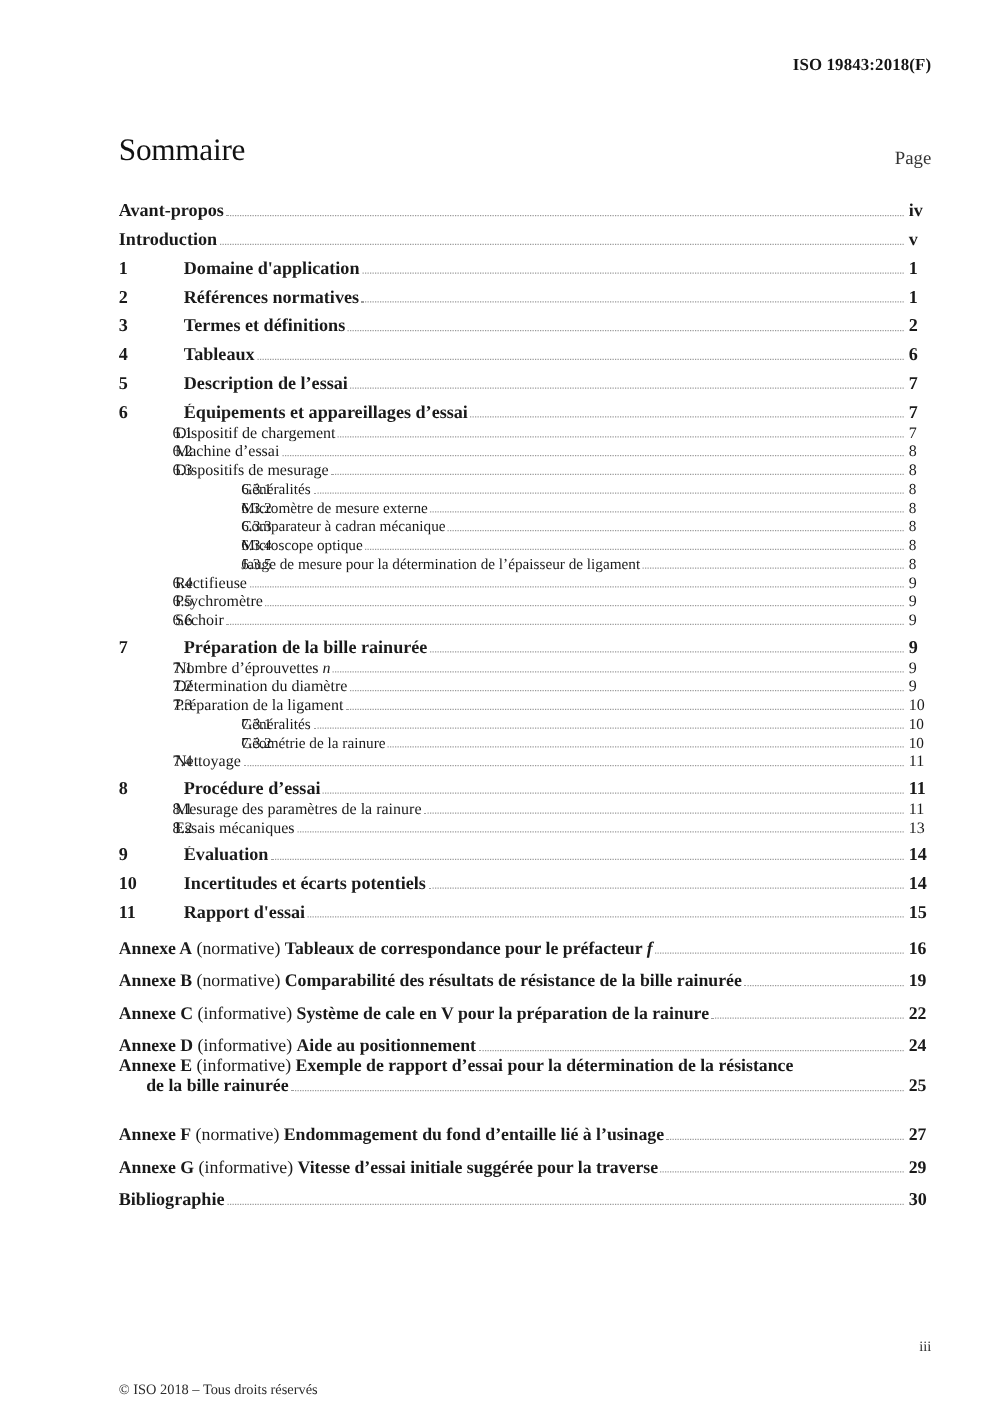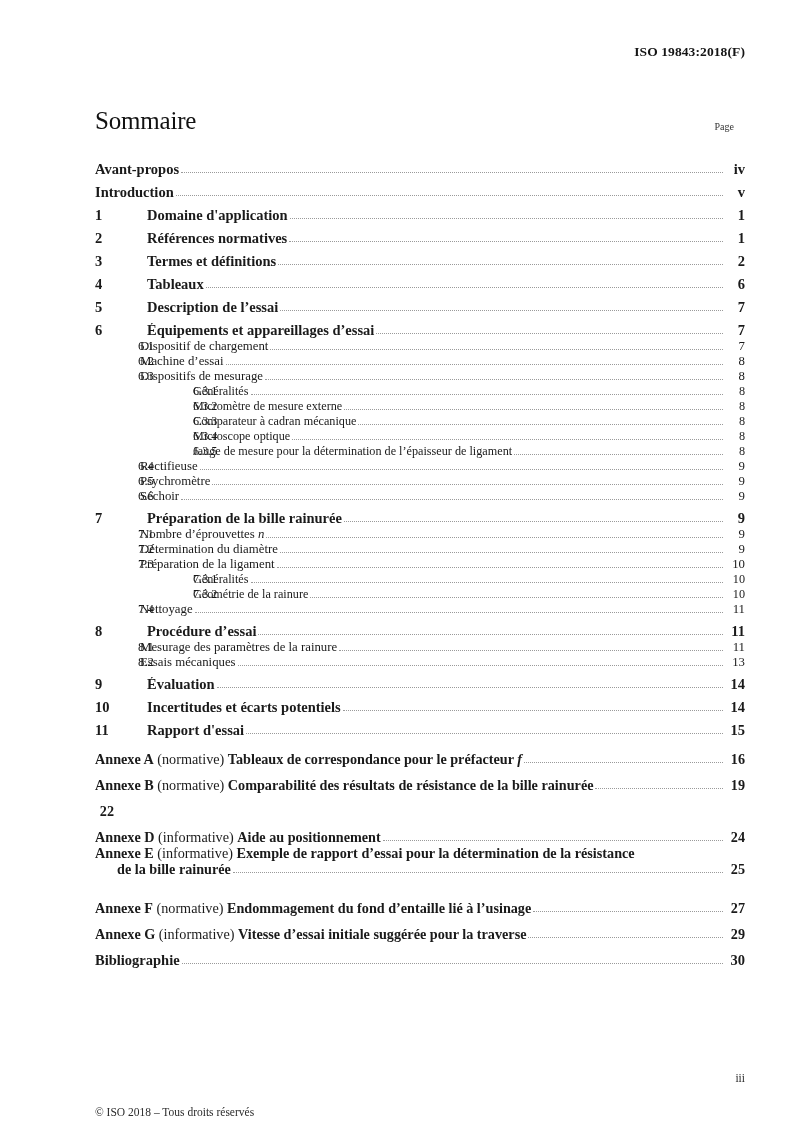--- a/index.html
+++ b/index.html
@@ -49,23 +49,23 @@
     left: 0;
     top: 0;
     font-size: 25px;
     font-weight: normal;
     letter-spacing: -0.2px;
     line-height: 30px;
     color: #111111;
   }
   .page-col-label {
     position: absolute;
-    right: 11px;
+    right: 0;
     top: 14px;
-    font-size: 10px;
+    font-size: 15px;
     color: #343434;
     line-height: 14px;
   }
 
   
   .toc {
     position: absolute;
     left: 95px;
     top: 154px;
     width: 650px; 
@@ -99,21 +99,20 @@
   }
   .leader {
     flex: 1 1 auto;
     min-width: 4px;
     height: 1px;
     margin: 0 3px 3px 2px;
     border-bottom: 1px dotted #9a9a9a;
   }
   .pg {
     flex: 0 0 auto;
-    text-align: right;
     white-space: nowrap;
     padding-left: 1px;
   }
 
   
   .lvl-front {
     font-size: 14.5px;
     font-weight: bold;
     line-height: 15px;
     height: 23px;
@@ -504,20 +503,24 @@
       <div class="row lvl-annex">
         <span class="num"></span>
         <span class="label-wrap">
           <span class="label"><span>Annexe B</span><span class="annex-kind"> (normative) </span><span>Comparabilité des résultats de résistance de la bille rainurée</span></span>
           <span class="leader"></span>
         </span>
         <span class="pg">19</span>
       </div>
       <div class="row lvl-annex">
         <span class="num"></span>
+        <span class="label-wrap">
+          <span class="label"><span>Annexe C</span><span class="annex-kind"> (informative) </span><span>Système de cale en V pour la préparation de la rainure</span></span>
+          <span class="leader"></span>
+        </span>
         <span class="pg">22</span>
       </div>
       <div class="row lvl-annex">
         <span class="num"></span>
         <span class="label-wrap">
           <span class="label"><span>Annexe D</span><span class="annex-kind"> (informative) </span><span>Aide au positionnement</span></span>
           <span class="leader"></span>
         </span>
         <span class="pg">24</span>
       </div>

